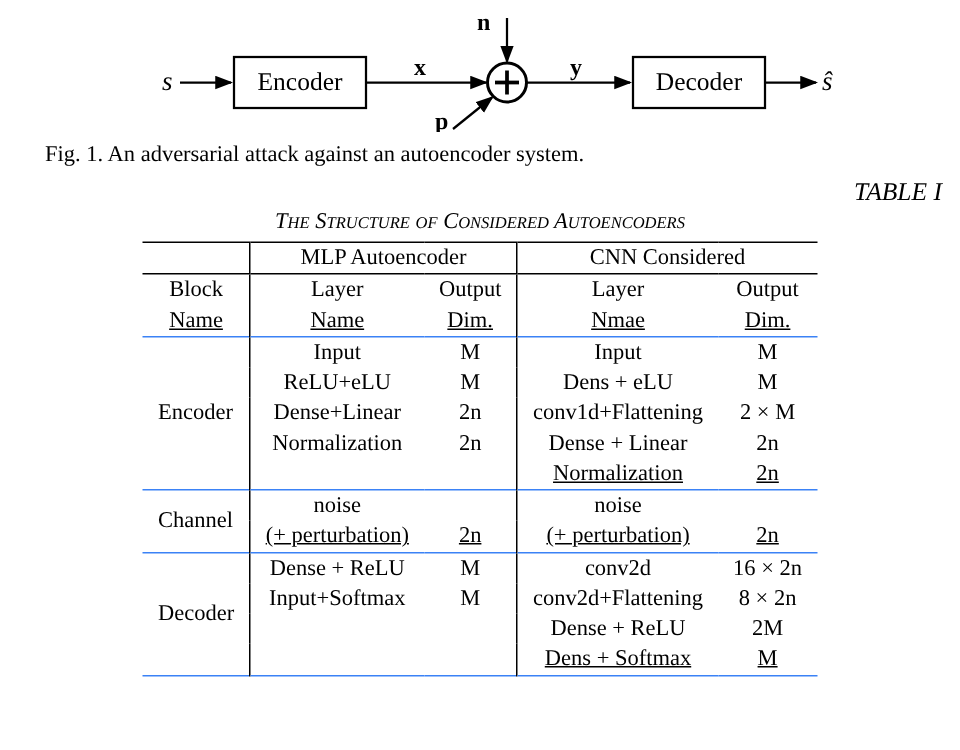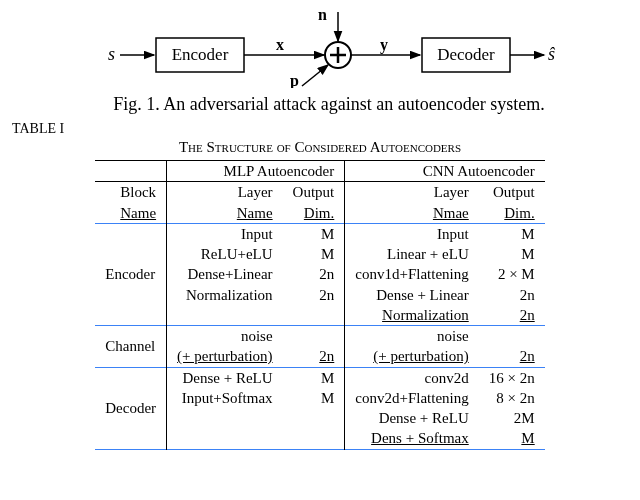--- a/index.html
+++ b/index.html
@@ -12,33 +12,33 @@
     width: 640px;
     box-sizing: border-box;
   }
   
   .fig-wrap { text-align: center; margin-bottom: 2px; }
   .fig-svg { display: inline-block; }
   .box { fill: #fff; stroke: #000; stroke-width: 1.5; }
   .arrow { stroke: #000; stroke-width: 1.5; fill: none; marker-end: url(#ah); }
   .circ { fill: #fff; stroke: #000; stroke-width: 2; }
   .plus { stroke: #000; stroke-width: 2.5; }
-  .fig-caption { font-size: 18px; text-align: center; padding-left: 18px; margin-top: 0; }
+  .fig-caption { font-size: 15px; text-align: left; padding-left: 18px; margin-top: 0; }
   
-  .tbl-num { text-align: left; font-size: 14px; margin-top: 6px; }
+  .tbl-num { text-align: right; font-size: 17px; margin-top: 6px; font-style: italic; }
   .tbl-title { text-align: center; font-variant: small-caps; font-size: 15px; margin-top: 2px; margin-bottom: 4px; }
   table { border-collapse: collapse; margin: 0 auto; }
-  td, th { padding: 0 10px; line-height: 1.35; vertical-align: top; text-align: right; }
+  td, th { padding: 0 10px; line-height: 1.35; vertical-align: top; text-align: center; }
   .vline-r { border-right: 1px solid #000; }
   .top { border-top: 1px solid #000; }
   .bot { border-bottom: 1px solid #3b82f6; text-decoration: underline; }
   .r { }
-  .c { text-align: right; }
+  .c { text-align: center; }
   .block-col { text-align: left; vertical-align: middle; }
-  .sc { font-variant: small-caps; }
+  .sc { font-variant: small-caps; font-style: italic; }
 </style>
 </head>
 <body>
 
 <div class="fig-wrap">
   <svg class="fig-svg" width="480" height="80" viewBox="0 0 480 80">
     <defs>
       <marker id="ah" markerWidth="8" markerHeight="8" refX="7" refY="3" orient="auto">
         <path d="M0,0 L8,3 L0,6 Z" fill="#000"></path>
       </marker>
@@ -76,21 +76,21 @@
 <div class="fig-caption">Fig. 1.   An adversarial attack against an autoencoder system.</div>
 
 <div class="tbl-num">TABLE I</div>
 <div class="tbl-title sc">The Structure of Considered Autoencoders</div>
 
 <table>
   <tbody>
       <tr class="top">
     <td class="vline-r"></td>
     <td colspan="2" class="vline-r c">MLP Autoencoder</td>
-    <td colspan="2" class="c">CNN Autoencoder</td>
+    <td colspan="2" class="c">CNN Considered</td>
   </tr>
   <tr class="top">
     <td class="vline-r">Block</td>
     <td>Layer</td>
     <td class="vline-r r">Output</td>
     <td>Layer</td>
     <td class="r">Output</td>
   </tr>
   <tr class="bot">
     <td class="vline-r">Name</td>
@@ -103,21 +103,21 @@
   <tr>
     <td class="vline-r block-col" rowspan="5">Encoder</td>
     <td>Input</td>
     <td class="vline-r r">M</td>
     <td>Input</td>
     <td class="r">M</td>
   </tr>
   <tr>
     <td>ReLU+eLU</td>
     <td class="vline-r r">M</td>
-    <td>Linear + eLU</td>
+    <td>Dens + eLU</td>
     <td class="r">M</td>
   </tr>
   <tr>
     <td>Dense+Linear</td>
     <td class="vline-r r">2n</td>
     <td>conv1d+Flattening</td>
     <td class="r">2 × M</td>
   </tr>
   <tr>
     <td>Normalization</td>

